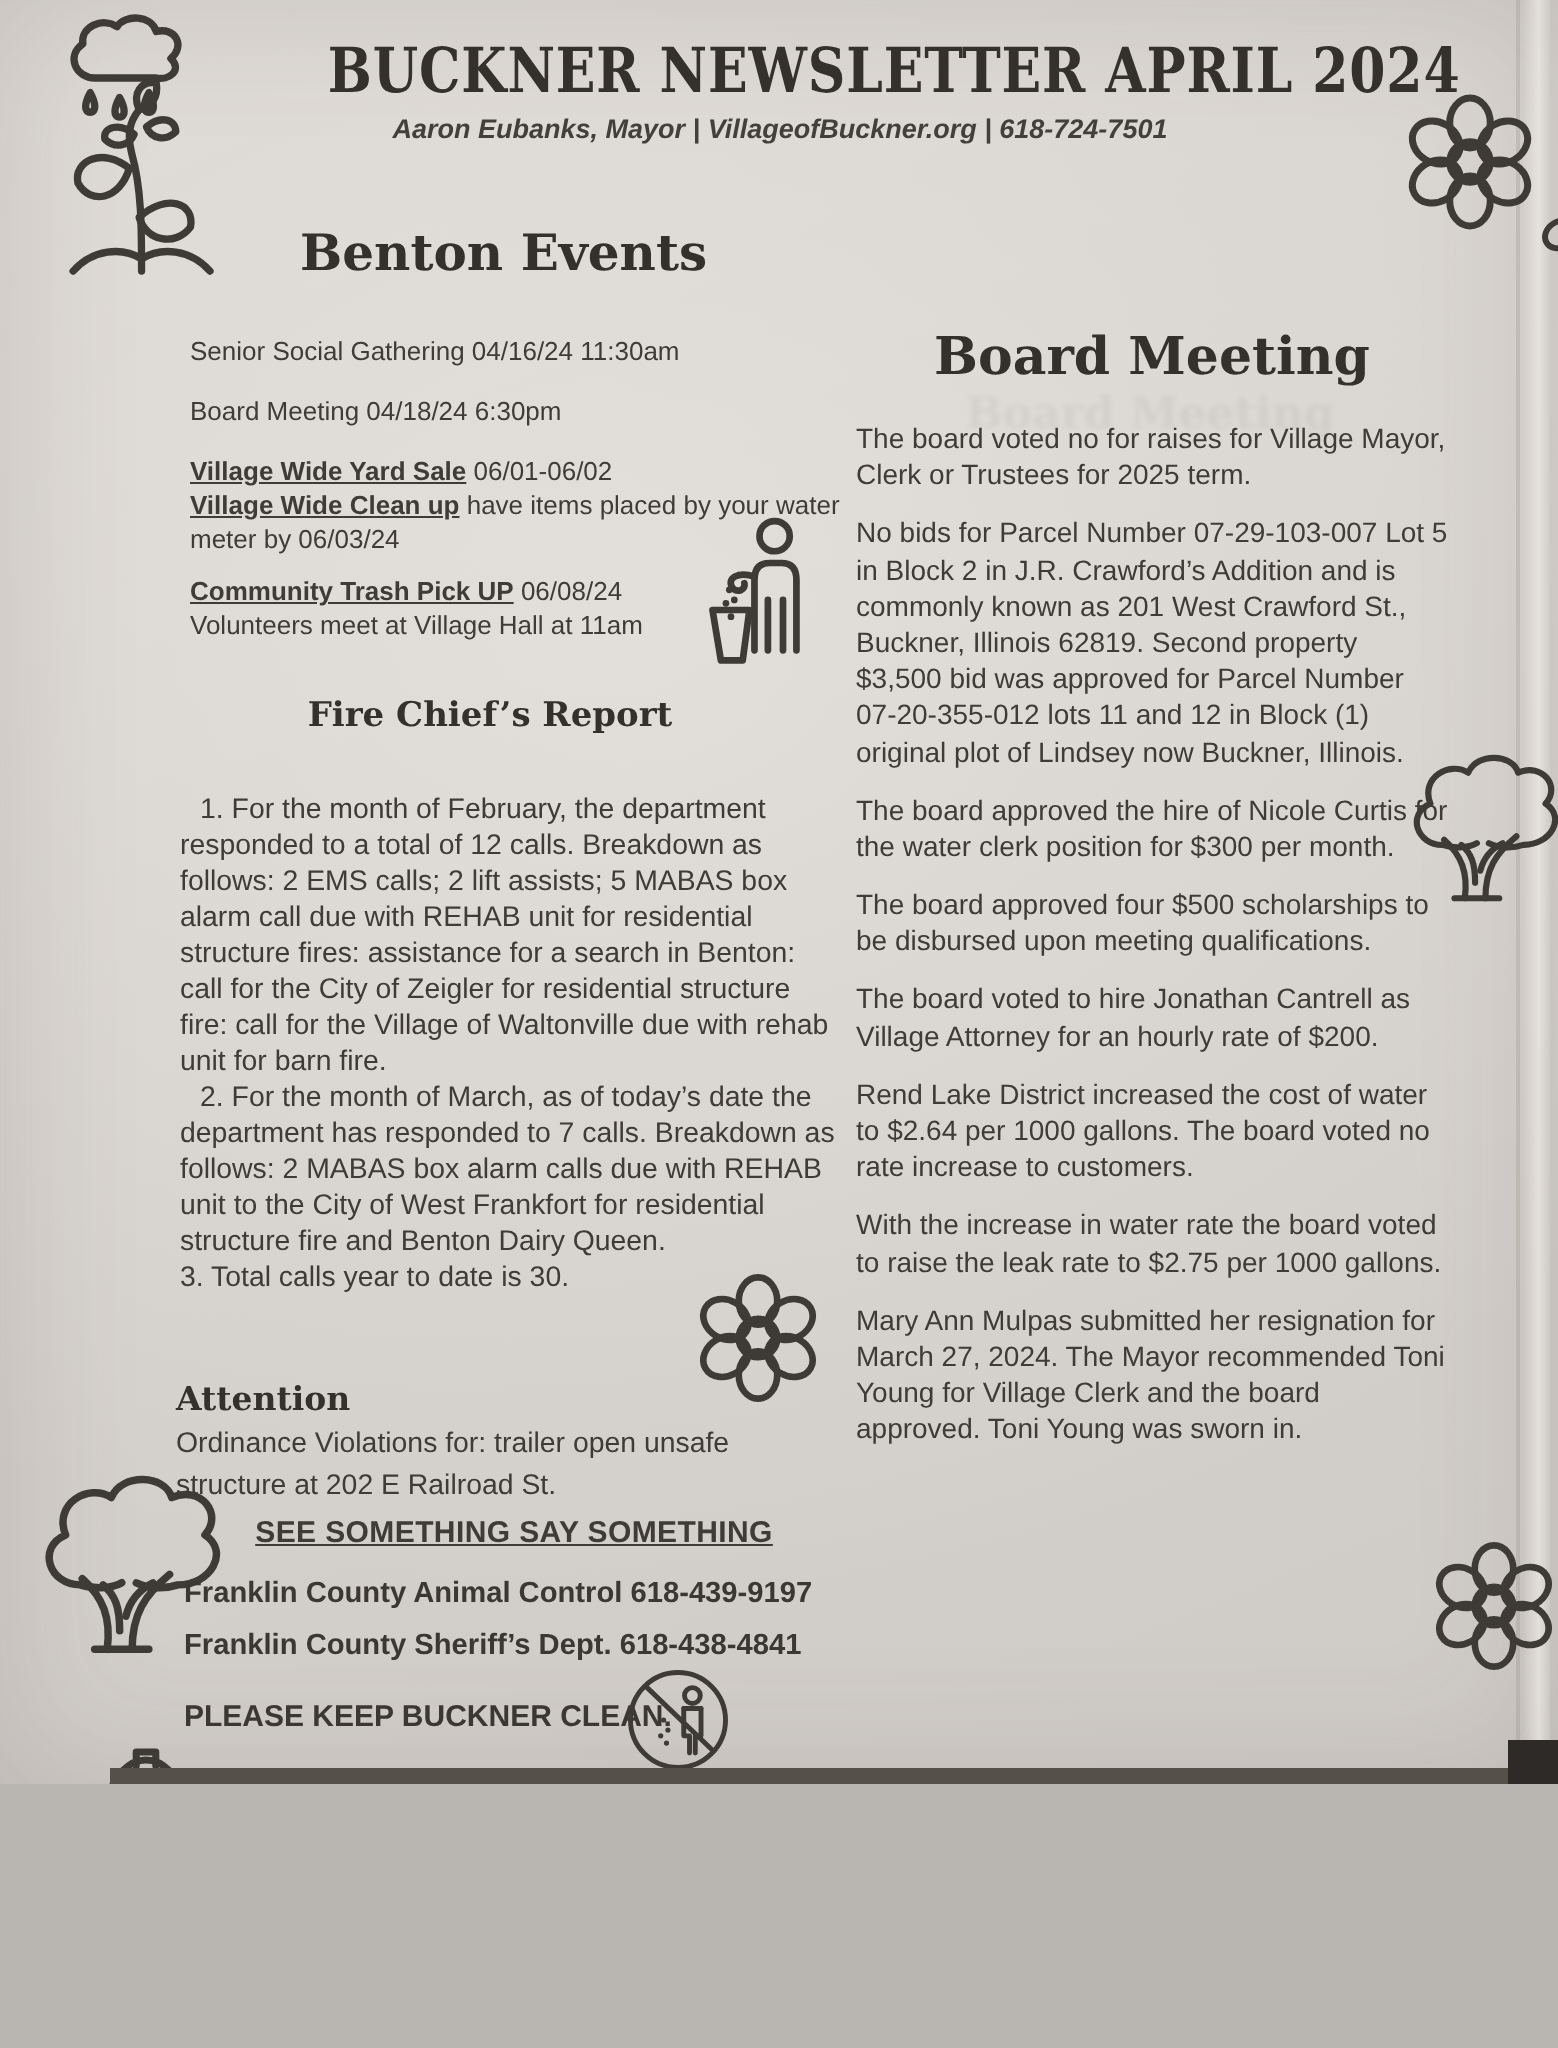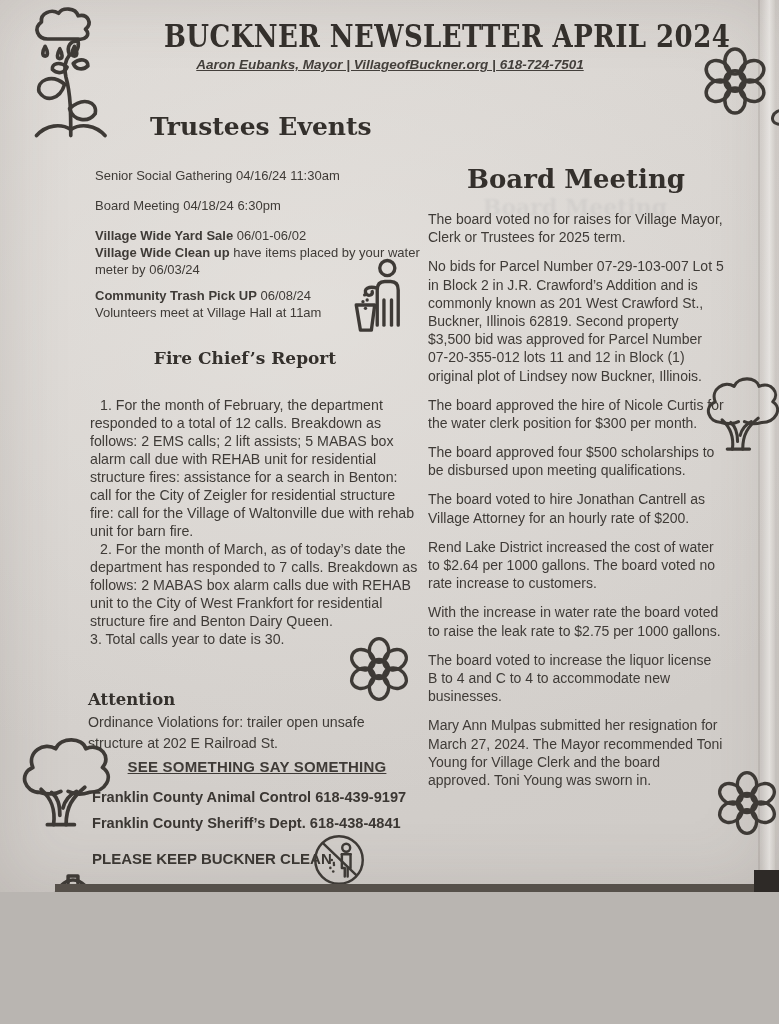--- a/index.html
+++ b/index.html
@@ -18,26 +18,26 @@
   .scan-corner{position:absolute;right:0;bottom:0;width:25px;height:22px;background:#2e2a27;}
   .stray-line{position:absolute;left:10px;top:983px;width:128px;height:2px;background:#5a544e;opacity:.65;transform:rotate(-1.2deg);}
   .icon{position:absolute;}
   .icon svg{display:block;width:100%;height:100%;}
   .ink{stroke:#3e3a36;fill:none;stroke-linecap:round;stroke-linejoin:round;}
   h1,h2,h3,p{margin:0;}
   .serifhead{font-family:"DejaVu Serif","Liberation Serif",serif;font-weight:bold;color:#34302c;}
   .hdr{position:absolute;left:110px;top:18px;width:560px;text-align:center;}
   .title{font-size:31px;letter-spacing:.5px;display:inline-block;transform:scaleX(.84);transform-origin:center;white-space:nowrap;}
   .tagline{font-size:17.5px;font-weight:bold;font-style:italic;margin-top:6px;color:#3c3834;}
-  .contact{font-size:13.5px;font-weight:bold;font-style:italic;margin-top:3px;color:#433f3b;text-decoration:underline;}
+  .contact{font-size:13.5px;font-weight:bold;font-style:italic;margin-top:3px;color:#433f3b;}
   .special-heading{position:absolute;left:150px;top:112px;font-size:25px;}
   .events{position:absolute;left:95px;top:168px;width:326px;font-size:13px;line-height:1.3;}
   .events .ev{margin:0 0 13px 0;}
   .events .trashline{margin-top:10px;}
-  .bu{font-weight:bold;}
+  .bu{font-weight:bold;text-decoration:underline;}
   .fire-heading{position:absolute;left:90px;top:348px;width:310px;text-align:center;font-size:17px;}
   .fire-body{position:absolute;left:90px;top:396px;width:328px;font-size:14.2px;line-height:1.27;}
   .fire-body .indent{text-indent:10px;}
   .attention{position:absolute;left:88px;top:690px;width:320px;}
   .attention h3{font-family:"DejaVu Serif","Liberation Serif",serif;font-size:16.5px;color:#34302c;margin-bottom:3px;}
   .attention p{font-size:14.2px;line-height:1.45;}
   .see-block{position:absolute;left:92px;top:758px;width:330px;}
   .see{font-size:15px;font-weight:bold;text-decoration:underline;text-align:center;letter-spacing:.2px;}
   .contacts{font-size:14.6px;font-weight:bold;line-height:1.75;margin-top:10px;color:#3b3733;}
   .keep-clean{position:absolute;left:92px;top:850px;font-size:15px;font-weight:bold;color:#3b3733;}
@@ -103,21 +103,21 @@
         <ellipse transform="rotate(240 50 50)" cx="50" cy="25" rx="13" ry="16"></ellipse>
       </g>
     </svg>
   </div>
 
   <div class="hdr">
     <h1 class="serifhead title">BUCKNER NEWSLETTER APRIL 2024</h1>
     <p class="contact">Aaron Eubanks, Mayor | VillageofBuckner.org | 618-724-7501</p>
   </div>
 
-  <h2 class="serifhead special-heading">Trustees Events</h2>
+  <h2 class="serifhead special-heading">Benton Events</h2>
   <div class="events">
     <p class="ev">Senior Social Gathering 04/16/24 11:30am</p>
     <p class="ev">Board Meeting 04/18/24 6:30pm</p>
     <p><span class="bu">Village Wide Yard Sale</span><span> 06/01-06/02</span></p>
     <p><span class="bu">Village Wide Clean up</span><span> have items placed by your water meter by 06/03/24</span></p>
     <p class="trashline"><span class="bu">Community Trash Pick UP</span><span> 06/08/24</span></p>
     <p>Volunteers meet at Village Hall at 11am</p>
   </div>
 
   <div class="icon" style="left:326px;top:258px;width:84px;height:94px;">
@@ -202,21 +202,20 @@
 
   <div class="board-col">
     <h2 class="serifhead">Board Meeting</h2>
     <p>The board voted no for raises for Village Mayor, Clerk or Trustees for 2025 term.</p>
     <p>No bids for Parcel Number 07-29-103-007 Lot 5 in Block 2 in J.R. Crawford’s Addition and is commonly known as 201 West Crawford St., Buckner, Illinois 62819.  Second property $3,500 bid was approved for Parcel Number 07-20-355-012 lots 11 and 12 in Block (1) original plot of Lindsey now Buckner, Illinois.</p>
     <p>The board approved the hire of Nicole Curtis for the water clerk position for $300 per month.</p>
     <p>The board approved four $500 scholarships to be disbursed upon meeting qualifications.</p>
     <p>The board voted to hire Jonathan Cantrell as Village Attorney for an hourly rate of $200.</p>
     <p>Rend Lake District increased the cost of water to $2.64 per 1000 gallons.  The board voted no rate increase to customers.</p>
     <p>With the increase in water rate the board voted to raise the leak rate to $2.75 per 1000 gallons.</p>
-    <p>The board voted to increase the liquor license B to 4 and C to 4 to accommodate new businesses.</p>
     <p>Mary Ann Mulpas submitted her resignation for March 27, 2024.  The Mayor recommended Toni Young for Village Clerk and the board approved. Toni Young was sworn in.</p>
   </div>
 
   <div class="icon" style="left:698px;top:368px;width:86px;height:90px;">
     <svg viewBox="0 0 100 100">
       <g class="ink" stroke-width="3.6">
         <path d="M27 61 C12 61 6 43 20 37 C14 22 31 12 42 19 C47 7 68 8 71 19 C85 13 96 27 87 37 C99 45 90 61 74 61 C68 63 60 63 54 60 M27 61 C33 63 42 63 47 60"></path>
         <path d="M40 92 C42 77 38 67 28 58"></path>
         <path d="M52 92 C52 75 58 66 70 56"></path>
         <path d="M46 83 C46 72 44 66 38 61"></path>

